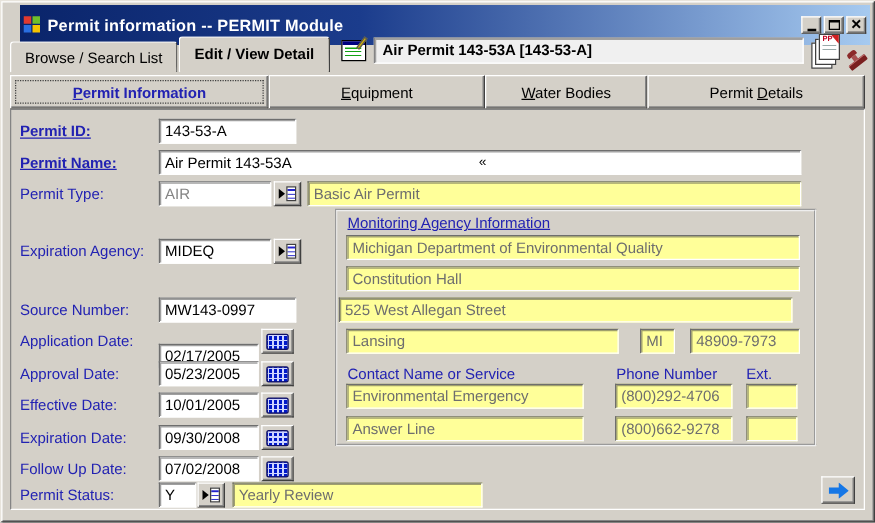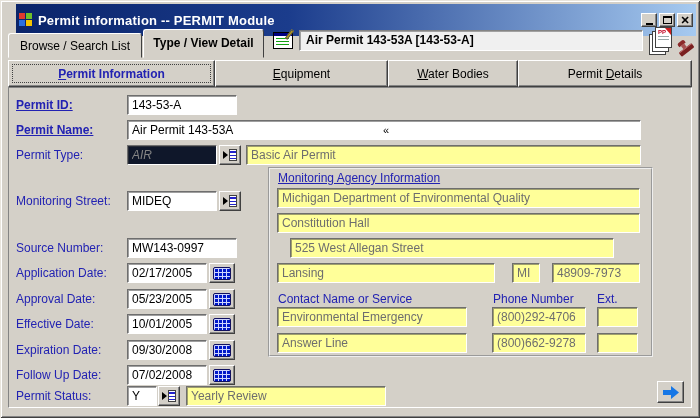--- a/index.html
+++ b/index.html
@@ -76,21 +76,21 @@
   
   .panel { position:absolute; left:8px; top:87px; width:684px; height:321px;
            background:#d4d0c8; border:1px solid; border-color:#848484 #fff #fff #848484; }
   .lbl { position:absolute; left:16px; height:20px; line-height:20px; color:#2222b2; white-space:nowrap; }
   .lbl.req { font-weight:bold; text-decoration:underline; }
   .fld { position:absolute; height:20px; font-family:"Liberation Sans",sans-serif;
          font-size:12px; padding:1px 4px; line-height:16px;
          border:1px solid; border-color:#6e6e6e #fff #fff #6e6e6e;
          box-shadow: inset 1px 1px 0 rgba(64,64,64,.5); outline:none; }
   .wf { background:#fff; color:#000; }
-  .df { background:#0f172a; color:#848484;font-style:italic; }
+  .df { background:#ffffff; color:#848484; }
   .yf { background:#ffff99; color:#6e6e6e; white-space:nowrap; overflow:hidden; }
   .marker { position:absolute; color:#000; font-size:11px; line-height:20px; pointer-events:none; }
   
   .dd { position:absolute; width:22px; height:20px; display:flex; align-items:center;
         justify-content:center; cursor:pointer; }
   .dd-arrow { width:0; height:0; border-left:5px solid #000;
         border-top:4px solid transparent; border-bottom:4px solid transparent; margin-right:1px; }
   .dd-list { width:8px; height:12px; background:#fff; border:1px solid #404040;
         background-image:repeating-linear-gradient(#2222cc 0 1px, transparent 1px 3px);
         background-position:0 2px; }
@@ -129,21 +129,21 @@
       <span class="wbtn">
           <span class="g-max"></span>
         </span>
       <span class="wbtn">
           <span class="g-cls">✕</span>
         </span>
     </span>
   </div>
 
   <div class="htab htab1">Browse / Search List</div>
-  <div class="htab htab2">Type / View Detail</div>
+  <div class="htab htab2">Edit / View Detail</div>
 
   <div class="formic">
     <div class="tb"></div>
     <div class="bd"></div>
     <div class="pencil"></div>
   </div>
 
   <div class="record sunken">Air Permit 143-53A [143-53-A]</div>
 
   <div class="papers">
@@ -173,21 +173,21 @@
   </div>
   <div class="ptab" style="left:518px;width:174px">
     <span class="tl"><span>Permit </span><span class="key">D</span><span>etails</span></span>
   </div>
 
   <div class="panel"></div>
 
   <div class="lbl req" style="top:95px">Permit ID:</div>
   <div class="lbl req" style="top:120px">Permit Name:</div>
   <div class="lbl" style="top:145px">Permit Type:</div>
-  <div class="lbl" style="top:191px">Monitoring Street:</div>
+  <div class="lbl" style="top:191px">Expiration Agency:</div>
   <div class="lbl" style="top:238px">Source Number:</div>
   <div class="lbl" style="top:263px">Application Date:</div>
   <div class="lbl" style="top:289px">Approval Date:</div>
   <div class="lbl" style="top:314px">Effective Date:</div>
   <div class="lbl" style="top:365px">Follow Up Date:</div>
   <div class="lbl" style="top:340px">Expiration Date:</div>
   <div class="lbl" style="top:386px">Permit Status:</div>
 
   <input class="fld wf" style="left: 127px; top: 95px; width: 110px;" value="143-53-A">
   <input class="fld wf" style="left: 127px; top: 120px; width: 514px;" value="Air Permit 143-53A">
@@ -201,21 +201,21 @@
   <div class="fld yf" style="left:246px;top:145px;width:395px">Basic Air Permit</div>
 
   <input class="fld wf" style="left: 127px; top: 191px; width: 90px;" value="MIDEQ">
   <button class="dd raised" style="left:219px;top:191px">
     <span class="dd-arrow"></span>
       <span class="dd-list"></span>
   </button>
 
   <input class="fld wf" style="left: 127px; top: 238px; width: 110px;" value="MW143-0997">
 
-  <input class="fld wf" style="left: 127px; top: 263px; width: 80px;" value="02/17/2005">
+  <input class="fld wf" style="left: 127px; top: 275px; width: 80px;" value="02/17/2005">
   <button class="cal raised" style="left:209px;top:263px">
       <span class="cal-ic"></span>
     </button>
 
   <input class="fld wf" style="left: 127px; top: 289px; width: 80px;" value="05/23/2005">
   <button class="cal raised" style="left:209px;top:289px">
       <span class="cal-ic"></span>
     </button>
 
   <input class="fld wf" style="left: 127px; top: 314px; width: 80px;" value="10/01/2005">
@@ -238,21 +238,21 @@
     <span class="dd-arrow"></span>
       <span class="dd-list"></span>
   </button>
   <div class="fld yf" style="left:186px;top:386px;width:200px">Yearly Review</div>
 
   <div class="gbox"></div>
   <div class="gtitle">Monitoring Agency Information</div>
 
   <div class="fld yf" style="left:277px;top:188px;width:363px">Michigan Department of Environmental Quality</div>
   <div class="fld yf" style="left:277px;top:213px;width:363px">Constitution Hall</div>
-  <div class="fld yf" style="left:290px;top:238px;width:324px">525 West Allegan Street</div>
+  <div class="fld yf" style="left:271px;top:238px;width:363px">525 West Allegan Street</div>
   <div class="fld yf" style="left:277px;top:263px;width:218px">Lansing</div>
   <div class="fld yf" style="left:512px;top:263px;width:28px">MI</div>
   <div class="fld yf" style="left:552px;top:263px;width:88px">48909-7973</div>
 
   <div class="ghead" style="left:278px;top:291px">Contact Name or Service</div>
   <div class="ghead" style="left:493px;top:291px">Phone Number</div>
   <div class="ghead" style="left:597px;top:291px">Ext.</div>
 
   <div class="fld yf" style="left:277px;top:307px;width:190px">Environmental Emergency</div>
   <div class="fld yf" style="left:492px;top:307px;width:94px">(800)292-4706</div>

